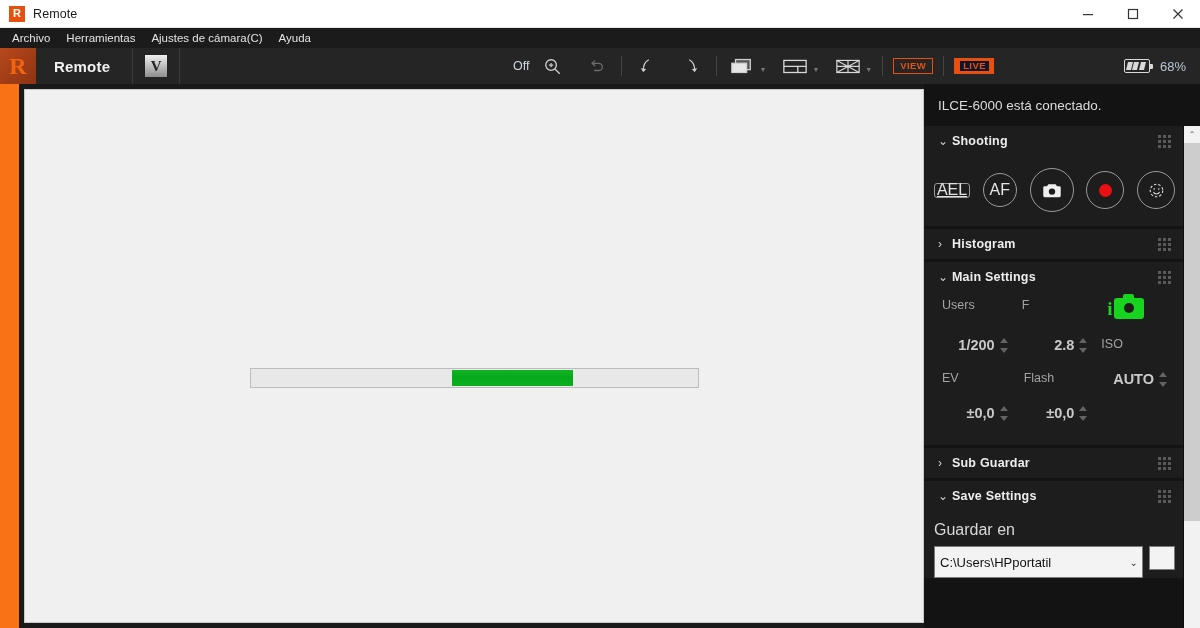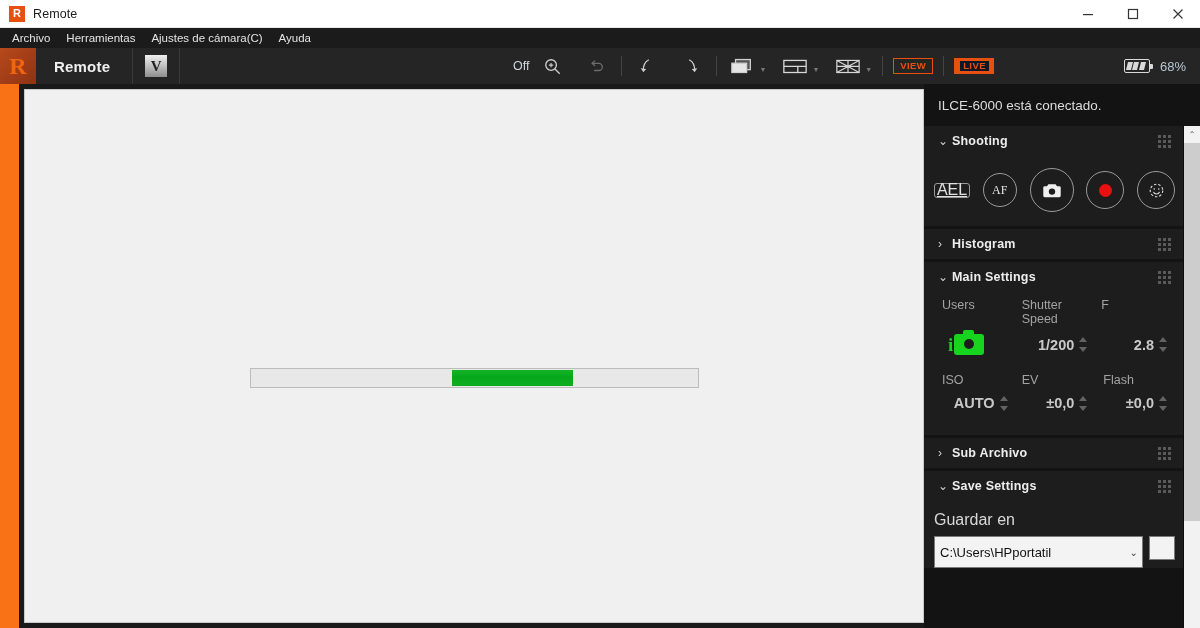--- a/index.html
+++ b/index.html
@@ -245,21 +245,21 @@
     width: 36px; height: 15px;
     border: 1.3px solid #9a9a9a; border-radius: 3px;
     color: #e0e0e0; font-size: 16px;
     display: flex; align-items: center; justify-content: center; text-decoration: underline;
   }
   .btn-circle {
     border: 1.3px solid #9a9a9a; border-radius: 50%;
     color: #e6e6e6;
     display: flex; align-items: center; justify-content: center;
   }
-  .btn-af { width: 34px; height: 34px; font-size: 12px; font-family: Liberation Serif, serif; }
+  .btn-af { width: 34px; height: 34px; font-size: 16px; }
   .btn-shutter { width: 44px; height: 44px; }
   .btn-rec { width: 38px; height: 38px; }
   .btn-smile { width: 38px; height: 38px; }
   .rec-dot { width: 13px; height: 13px; border-radius: 50%; background: #e81010; }
 
   
   .ms-grid { display: grid; grid-template-columns: 1fr 1fr 1fr; }
   .ms-label {
     font-size: 12.5px; color: #a3a3a3;
     padding: 6px 0 2px 8px;
@@ -550,21 +550,20 @@
                   <i></i>
                   <i></i>
                   <i></i>
                   <i></i>
                 </span>
             </div>
             <div class="sec-body">
               <div class="ms-grid">
 
                 <div class="ms-label">Users</div>
-                <div class="ms-label">Shutter Speed</div>
                 <div class="ms-label">F</div>
 
                 <div class="ms-val left">
                   <span class="mode-icon">
                     <span class="mode-i">i</span>
                       <span class="cam-shape"></span>
                   </span>
                 </div>
                 <div class="ms-val right">
                   <span class="ms-num">1/200</span>
@@ -607,21 +606,21 @@
                     </span>
                 </div>
 
               </div>
             </div>
           </div>
 
           <div class="section">
             <div class="sec-head">
               <span class="chev">›</span>
-              <span class="sec-title">Sub Archivo</span>
+              <span class="sec-title">Sub Guardar</span>
               <span class="grip">
                   <i></i>
                   <i></i>
                   <i></i>
                   <i></i>
                   <i></i>
                   <i></i>
                   <i></i>
                   <i></i>
                   <i></i>

